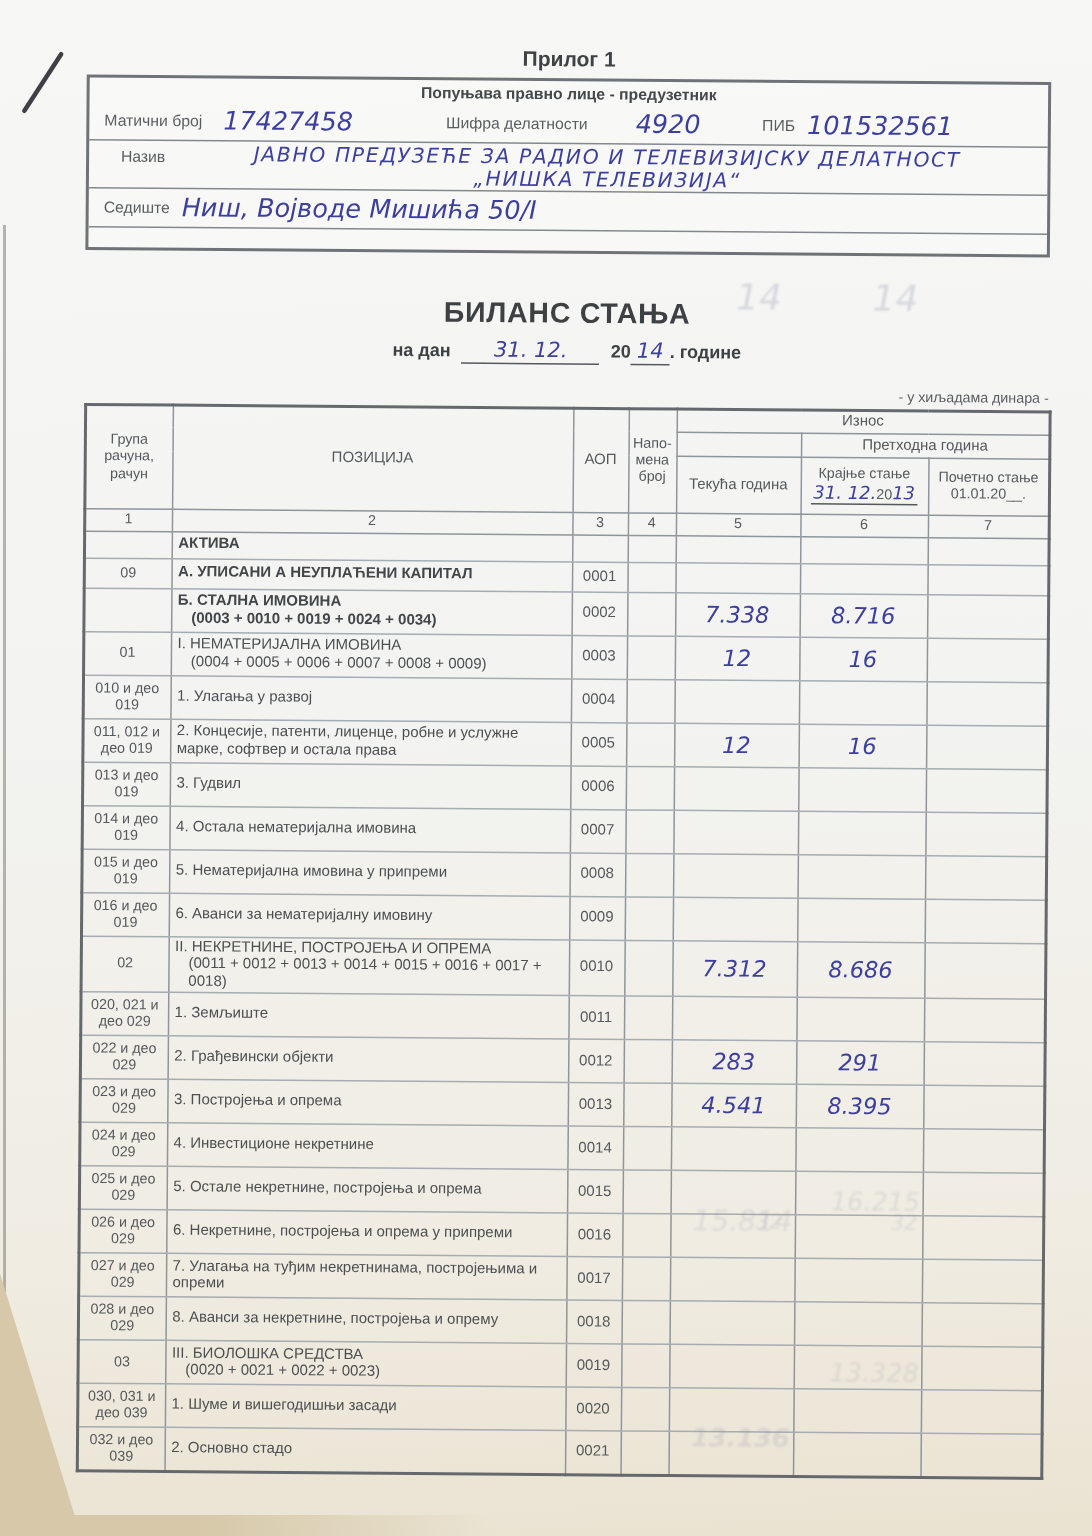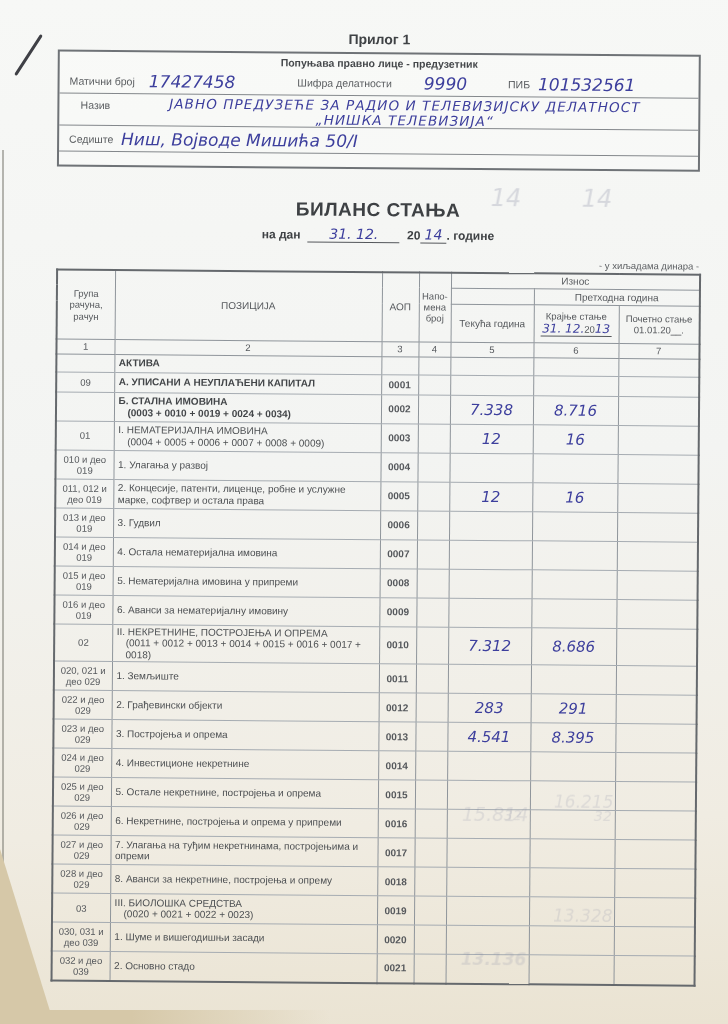--- a/index.html
+++ b/index.html
@@ -63,21 +63,21 @@
   .prevdate .hand { font-size:12px; }
 
   tbody tr { height:29px; }
   tbody tr.r-aktiva { height:18px; }
   tbody tr.r-tight { height:20px; }
   tbody td { padding:1px 3px; border-top-color:#a6acb2; border-bottom-color:#a6acb2; }
   .c-group { text-align:center; font-size:9.5px; color:#55585c; line-height:11px; padding:1px 1px; }
   .c-pos { font-size:10px; color:#4c4f52; line-height:11.5px; padding-left:4px; }
   .c-pos .p2 { padding-left:9px; }
   tr.r-bold .c-pos { font-weight:bold; color:#434649; }
-  .c-aop { text-align:center; font-size:10px; color:#55585c;font-weight:bold; }
+  .c-aop { text-align:center; font-size:10px; color:#55585c; }
   .c-val { text-align:center; font-size:15px; }
 
   .ghost { position:absolute; font-style:italic; color:#8e91a8; filter:blur(.7px);
            font-family:"DejaVu Sans", sans-serif; }
 </style>
 </head>
 <body>
 
 <div class="canvas">
   <div class="paper"></div>
@@ -89,21 +89,21 @@
   <div class="content">
 
     <div class="prilog">Прилог 1</div>
 
     <div class="header-box">
       <div class="hb-note">Попуњава правно лице - предузетник</div>
       <div class="hb-fields">
         <span class="f-lbl">Матични број</span>
         <span class="hand h-lg ml-a">17427458</span>
         <span class="f-lbl ml-b">Шифра делатности</span>
-        <span class="hand h-lg ml-c">9990</span>
+        <span class="hand h-lg ml-c">4920</span>
         <span class="f-lbl ml-d">ПИБ</span>
         <span class="hand h-lg ml-e">101532561</span>
       </div>
       <div class="hb-naziv">
         <span class="f-lbl nz-lbl">Назив</span>
         <div class="nz-val">
           <div class="hand h-md">ЈАВНО ПРЕДУЗЕЋЕ ЗА РАДИО И ТЕЛЕВИЗИЈСКУ ДЕЛАТНОСТ</div>
           <div class="hand h-md">„НИШКА ТЕЛЕВИЗИЈА“</div>
         </div>
       </div>

